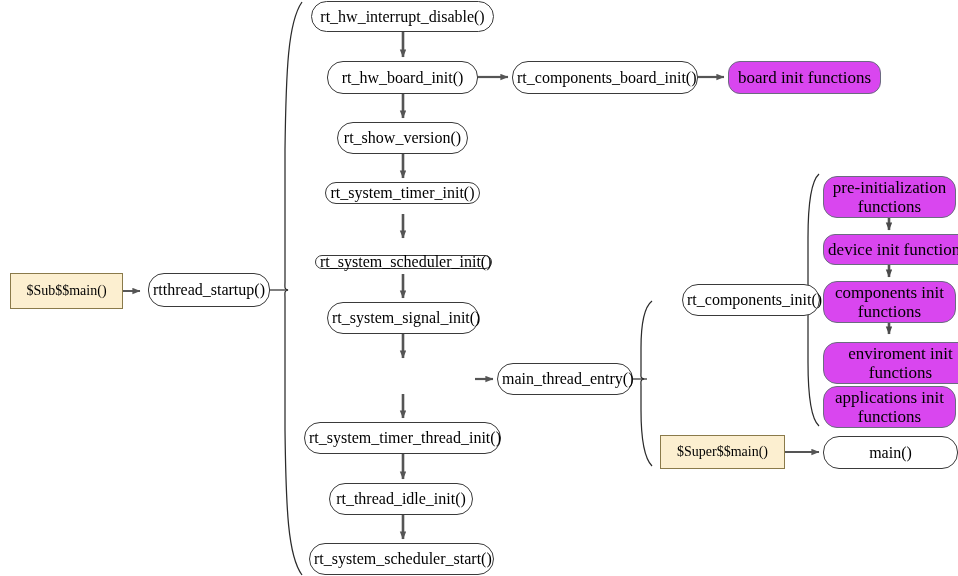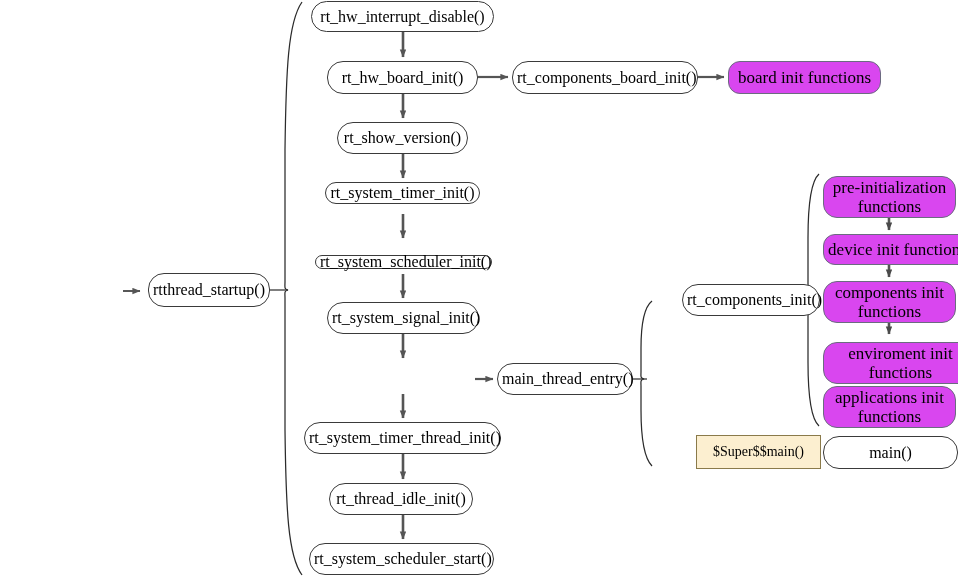--- a/index.html
+++ b/index.html
@@ -151,20 +151,23 @@
       <line x1="889" y1="265" x2="889" y2="277" stroke="#555555" stroke-width="2.6" marker-end="url(#ahd)"></line>
       <line x1="889" y1="323" x2="889" y2="334" stroke="#555555" stroke-width="2.6" marker-end="url(#ahd)"></line>
       <line x1="889" y1="380" x2="889" y2="382" stroke="#555555" stroke-width="2.6" marker-end="url(#ahd)"></line>
     </g>
 
     <g>
       <line x1="785" y1="452" x2="819" y2="452" stroke="#555555" stroke-width="1.8" marker-end="url(#ah)"></line>
     </g>
   </svg>
 
+  <div class="node rect" style="left:10px; top:273px; width:113px; height:36px;">
+    <span class="node-label">$Sub$$main()</span>
+  </div>
 
   <div class="node rounded" style="left:148px; top:273px; width:122px; height:34px;">
     <span class="node-label">rtthread_startup()</span>
   </div>
 
   <div class="node rounded" style="left:311px; top:1px; width:183px; height:31px;">
     <span class="node-label">rt_hw_interrupt_disable()</span>
   </div>
 
   <div class="node rounded" style="left:327px; top:61px; width:151px; height:33px;">
@@ -233,21 +236,21 @@
   <div class="node blue tall" style="left:823px; top:342px; width:155px; height:42px;">
     <span class="node-label">enviroment init
 functions</span>
   </div>
 
   <div class="node blue tall" style="left:823px; top:386px; width:133px; height:42px;">
     <span class="node-label">applications init
 functions</span>
   </div>
 
-  <div class="node rect" style="left:696px; top:435px; width:125px; height:34px;">
+  <div class="node rect" style="left:660px; top:435px; width:125px; height:34px;">
     <span class="node-label">$Super$$main()</span>
   </div>
 
   <div class="node rounded" style="left:823px; top:436px; width:135px; height:33px;">
     <span class="node-label">main()</span>
   </div>
 
 </div>
 
 </body></html>

